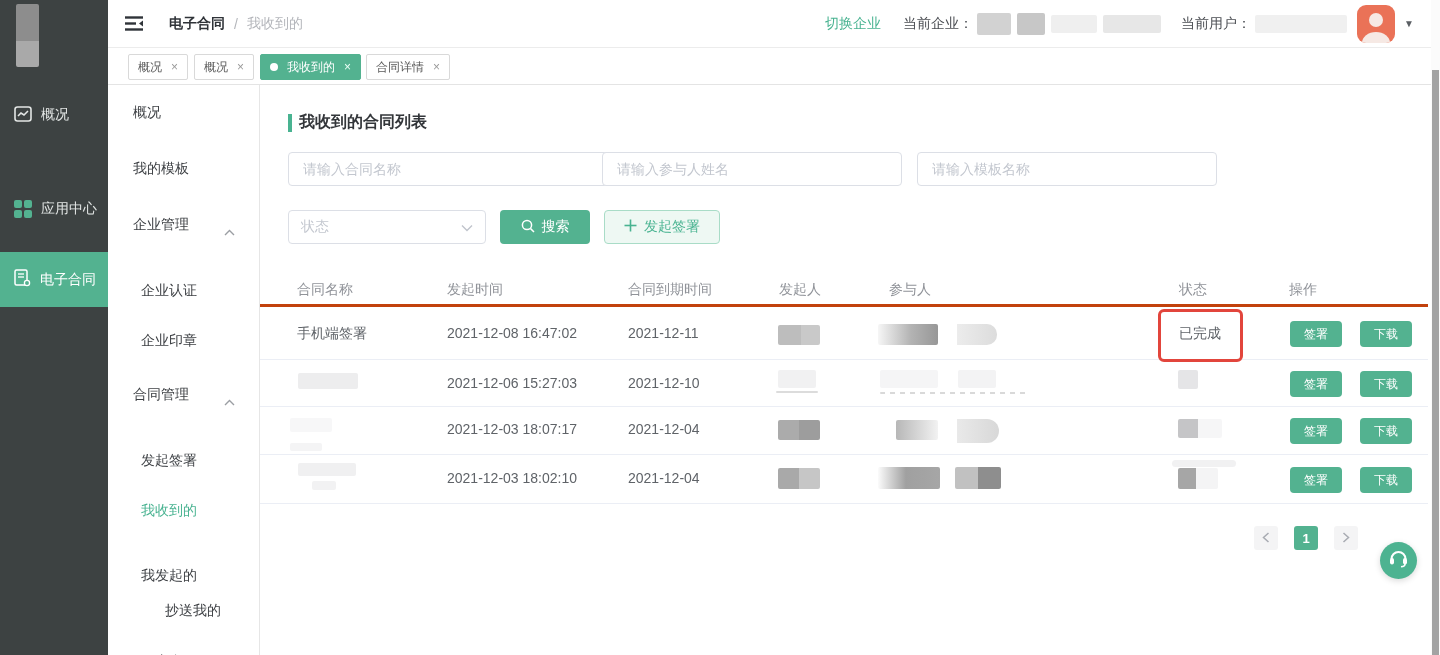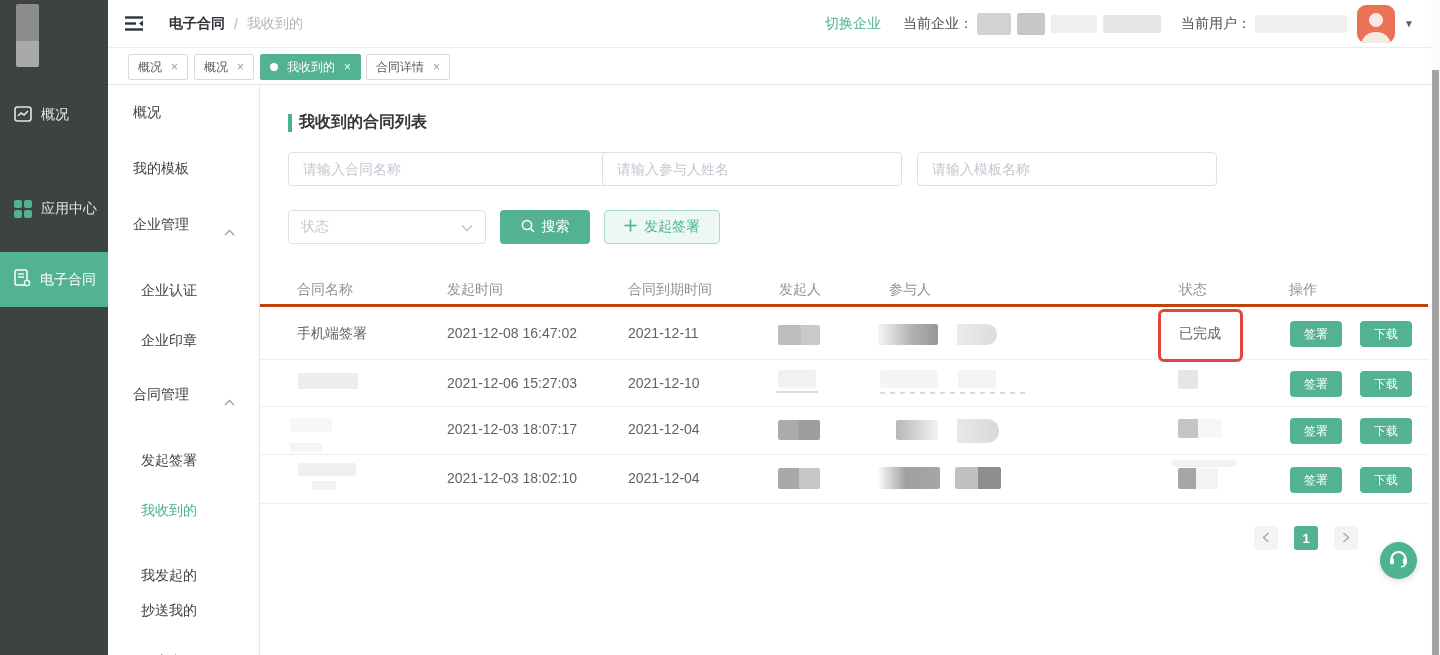--- a/index.html
+++ b/index.html
@@ -203,21 +203,21 @@
     <div class="snav" style="top:242px;"><span class="lbl2">企业印章</span></div>
     <div class="snav" style="top:296px;">
       <span class="lbl1">合同管理</span>
       <span class="caret"><svg width="11" height="7" viewBox="0 0 11 7">
             <polyline points="1,6 5.5,1.5 10,6" fill="none" stroke="#9b9ea3" stroke-width="1.4"></polyline>
           </svg></span>
     </div>
     <div class="snav" style="top:362px;"><span class="lbl2">发起签署</span></div>
     <div class="snav active" style="top:412px;"><span class="lbl2">我收到的</span></div>
     <div class="snav" style="top:477px;"><span class="lbl2">我发起的</span></div>
-    <div class="snav" style="top:512px;"><span class="lbl2">抄送我的</span></div>
+    <div class="snav" style="top:512px;margin-left:24px;"><span class="lbl2">抄送我的</span></div>
     <div class="snav" style="top:563px;"><span class="lbl2">作废合同</span></div>
   </div>
 
   <div class="abs content">
 
     <div class="abs pg-title">
       <span class="bar"></span>
       <span class="txt">我收到的合同列表</span>
     </div>
 

